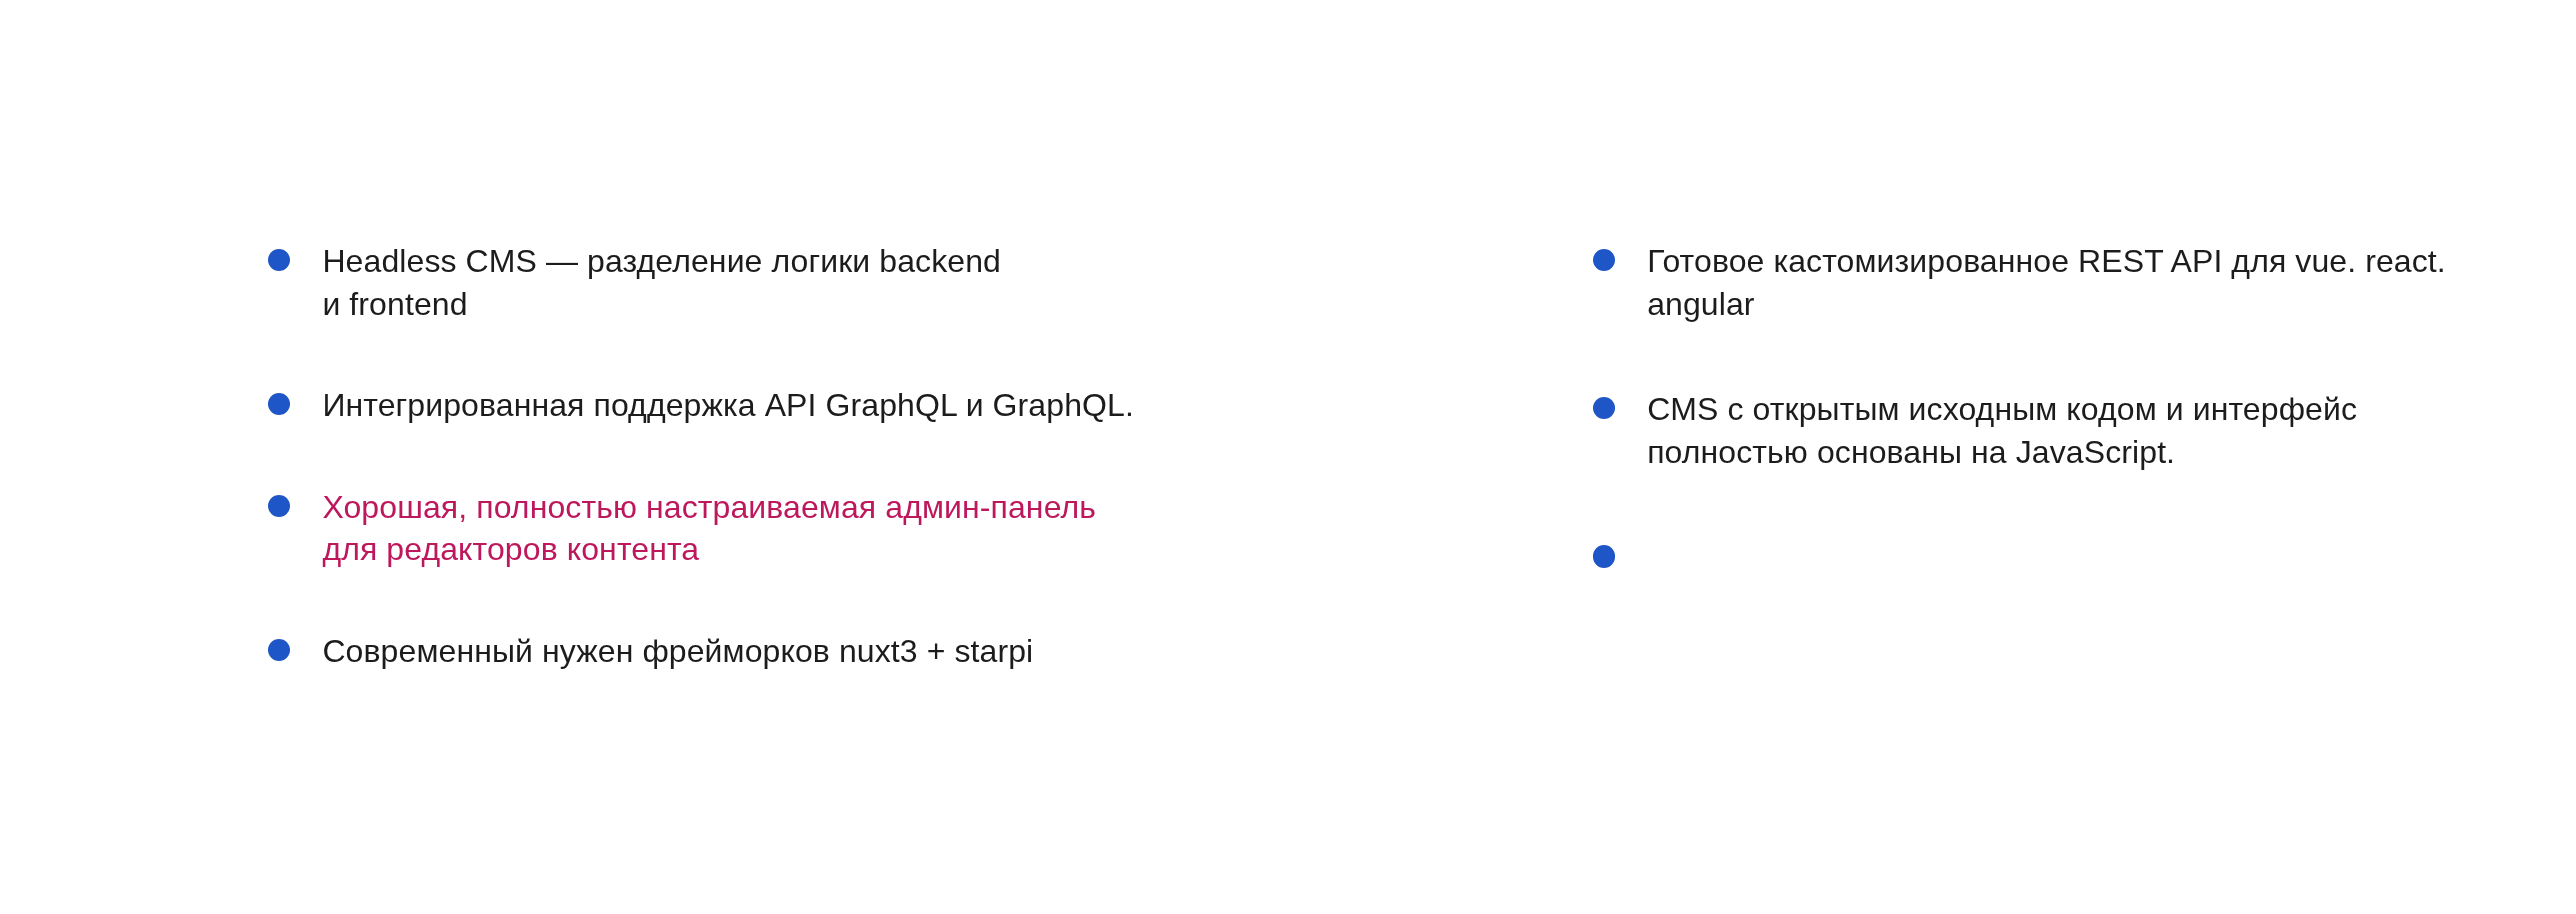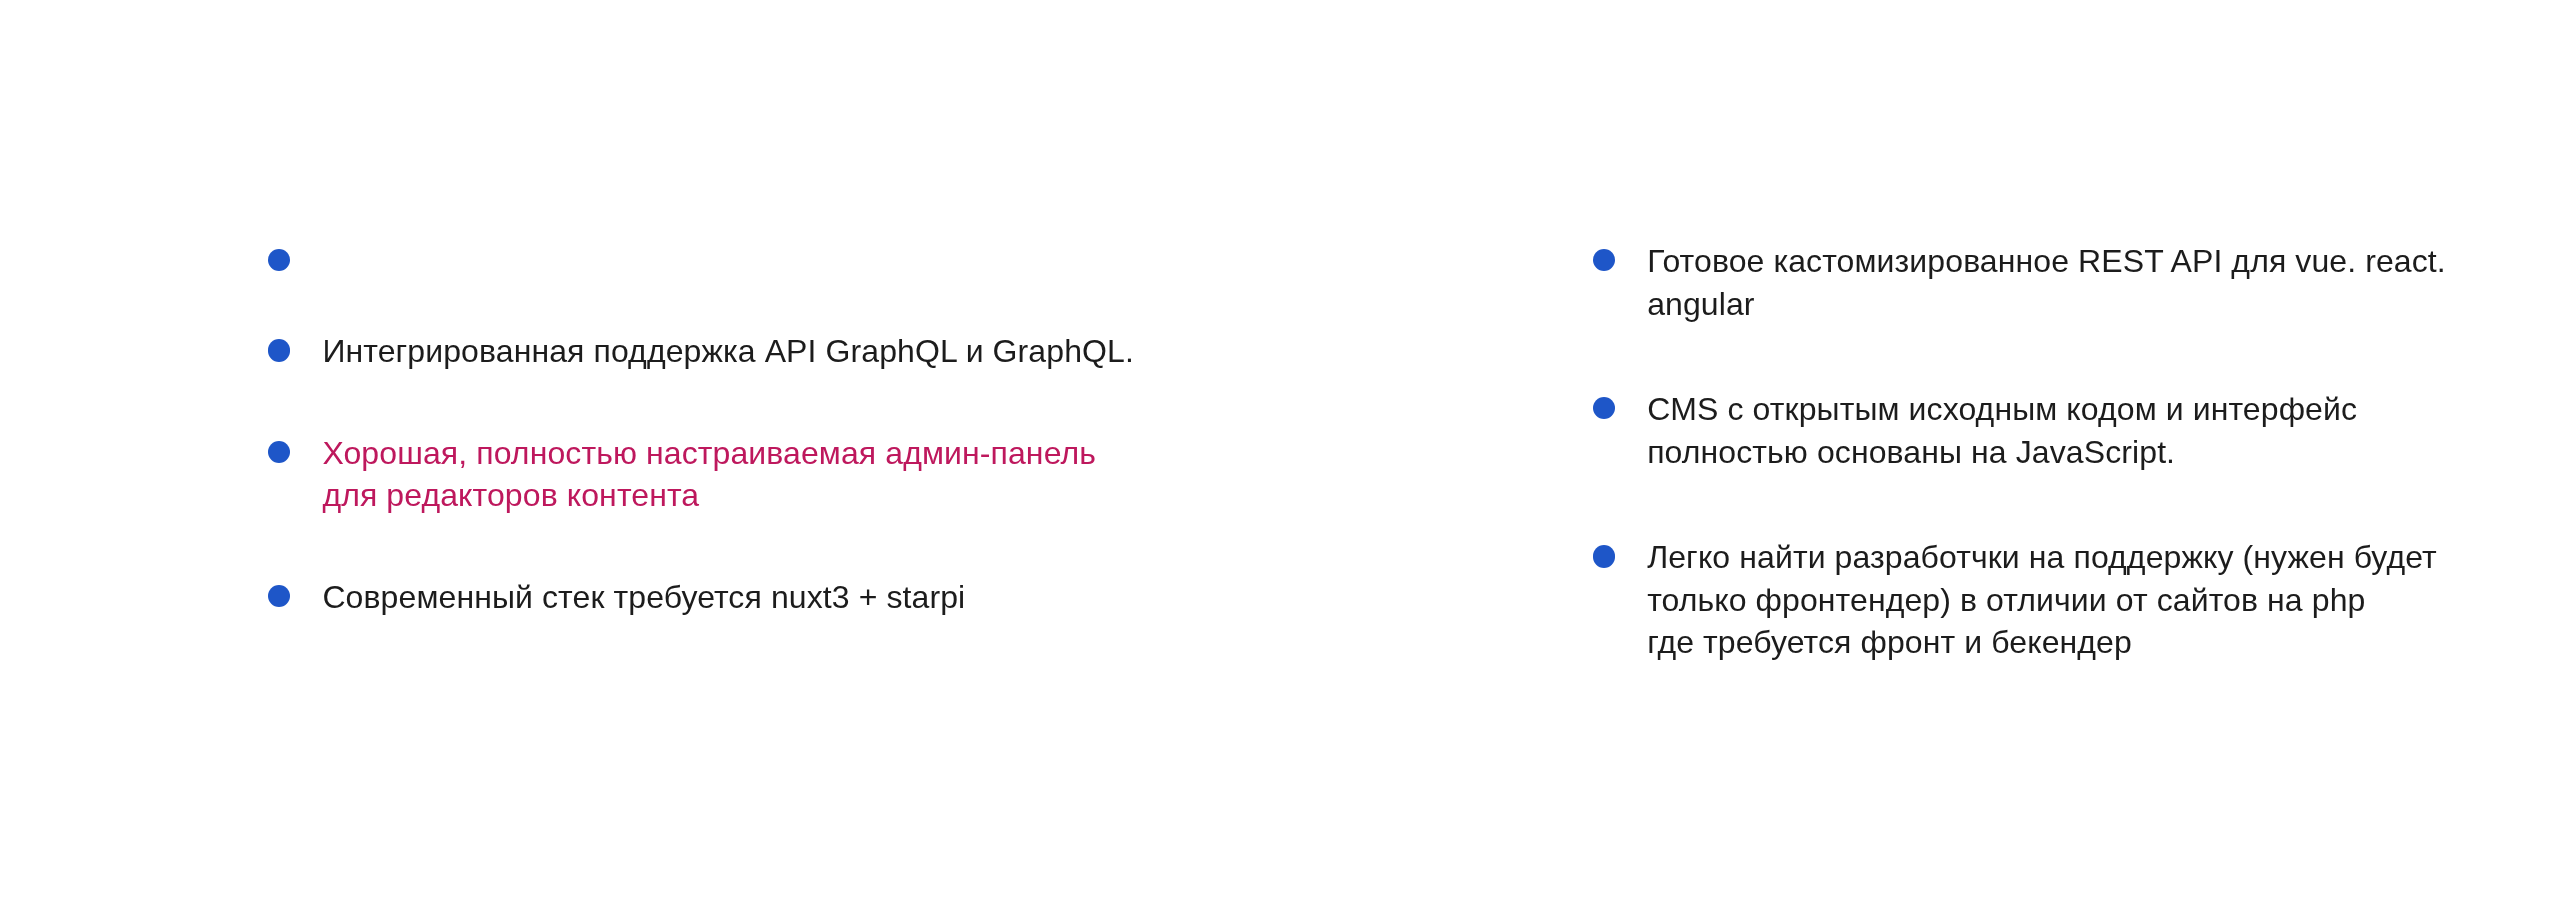--- a/index.html
+++ b/index.html
@@ -81,52 +81,51 @@
 </style>
 </head>
 <body style="background: rgb(255, 255, 255);">
 
 <div class="slide">
 
   <div class="column column-left">
     <ul class="bullet-list">
       <li class="bullet-item">
         <span class="bullet-dot" style="background: rgb(30, 86, 200);"></span>
+        <span class="bullet-text" style="color: rgb(28, 28, 28);">Headless CMS — разделение логики backend
+и frontend</span>
       </li>
       <li class="bullet-item">
         <span class="bullet-dot" style="background: rgb(30, 86, 200);"></span>
         <span class="bullet-text" style="color: rgb(28, 28, 28);">Интегрированная поддержка API GraphQL и GraphQL.</span>
       </li>
       <li class="bullet-item">
         <span class="bullet-dot" style="background: rgb(30, 86, 200);"></span>
         <span class="bullet-text" style="color: #be185d;">Хорошая, полностью настраиваемая админ-панель
 для редакторов контента</span>
       </li>
       <li class="bullet-item">
         <span class="bullet-dot" style="background: rgb(30, 86, 200);"></span>
-        <span class="bullet-text" style="color: rgb(28, 28, 28);">Современный стек требуется nuxt3 + starpi</span>
+        <span class="bullet-text" style="color: rgb(28, 28, 28);">Современный нужен фрейморков nuxt3 + starpi</span>
       </li>
     </ul>
   </div>
 
   <div class="column column-right">
     <ul class="bullet-list">
       <li class="bullet-item">
         <span class="bullet-dot" style="background: rgb(30, 86, 200);"></span>
         <span class="bullet-text" style="color: rgb(28, 28, 28);">Готовое кастомизированное REST API для vue. react.
 angular</span>
       </li>
       <li class="bullet-item">
         <span class="bullet-dot" style="background: rgb(30, 86, 200);"></span>
         <span class="bullet-text" style="color: rgb(28, 28, 28);">CMS с открытым исходным кодом и интерфейс
 полностью основаны на JavaScript.</span>
       </li>
       <li class="bullet-item">
         <span class="bullet-dot" style="background: rgb(30, 86, 200);"></span>
-        <span class="bullet-text" style="color: rgb(28, 28, 28);">Легко найти разработчки на поддержку (нужен будет
-только фронтендер) в отличии от сайтов на php
-где требуется фронт и бекендер</span>
       </li>
     </ul>
   </div>
 
 </div>
 
 
 </body></html>

